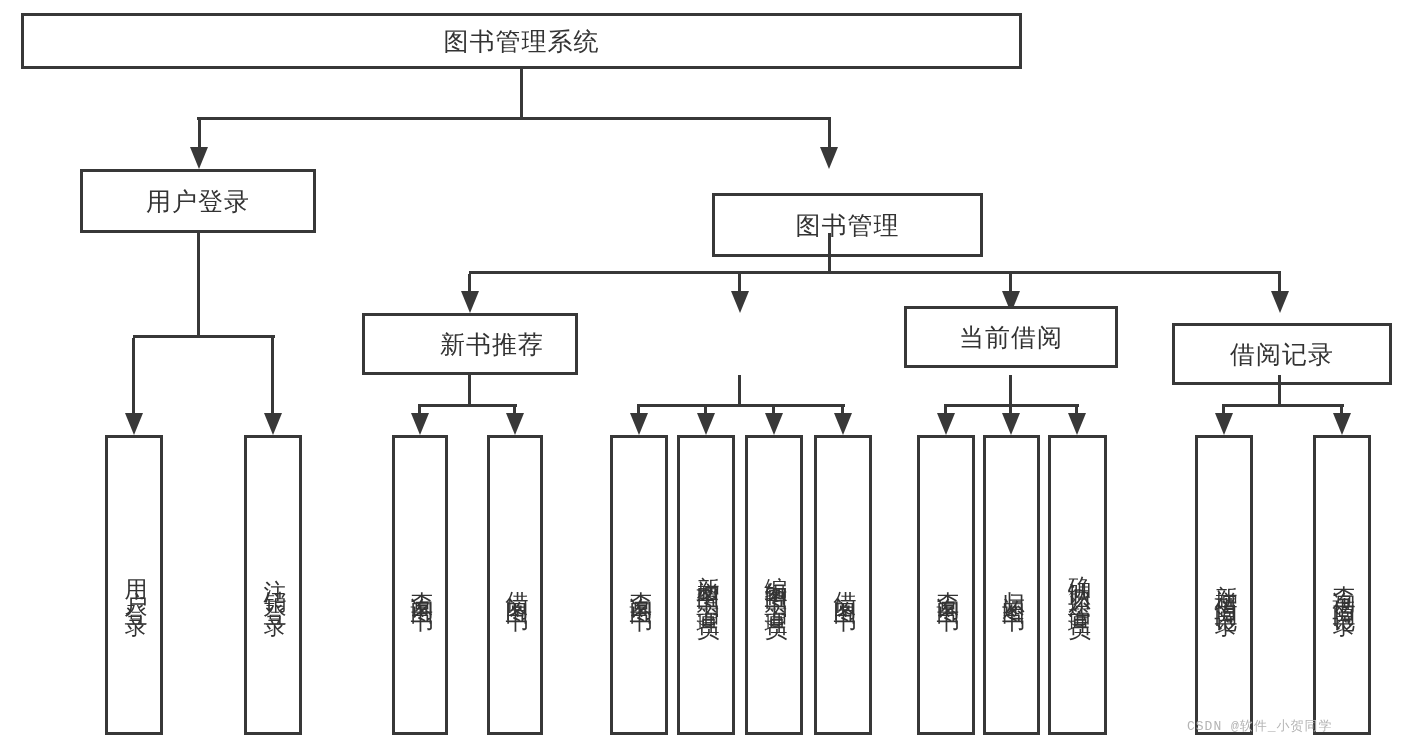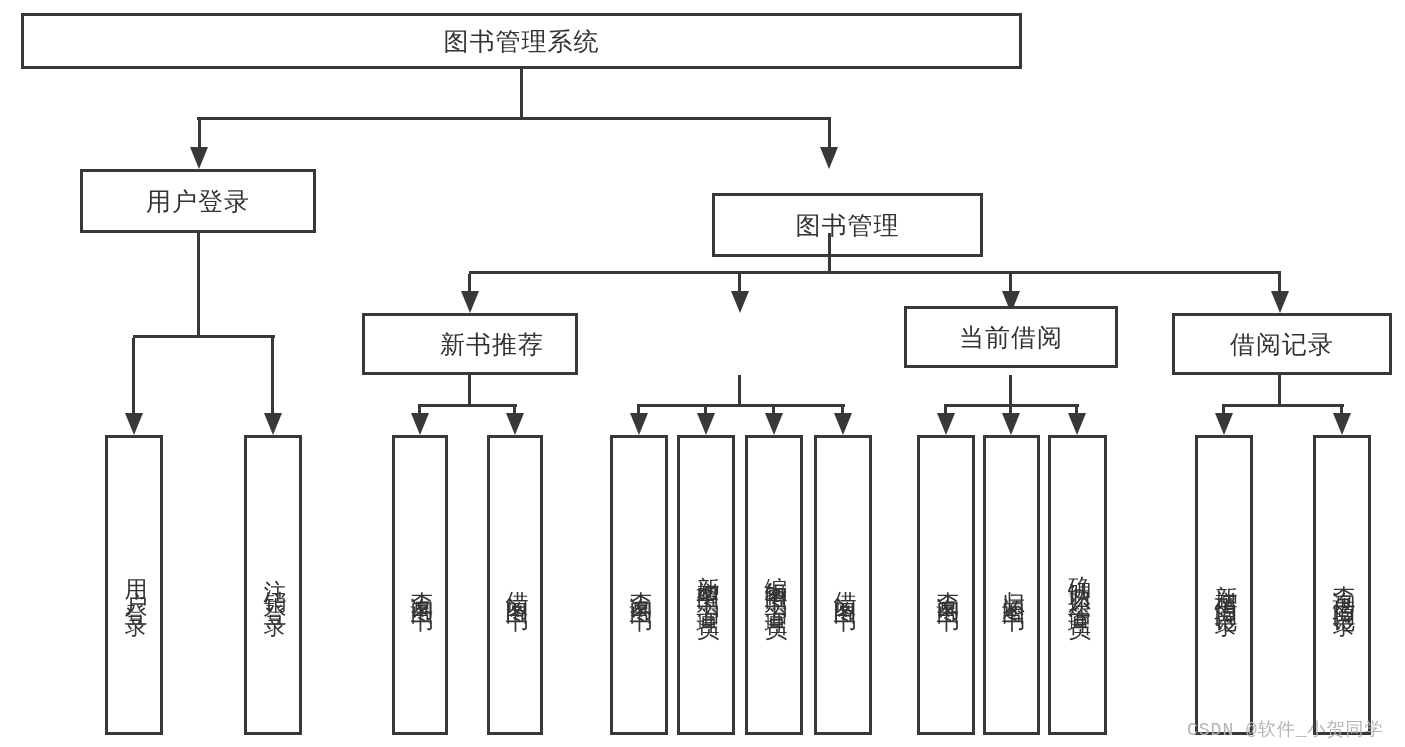--- a/index.html
+++ b/index.html
@@ -8,21 +8,21 @@
   .box{position:absolute;box-sizing:border-box;border:3px solid #383838;background:#ffffff;
        display:flex;align-items:center;justify-content:center;}
   .hlabel{font-size:25px;color:#333333;letter-spacing:1px;white-space:nowrap;}
   .vlabel{writing-mode:vertical-rl;text-orientation:mixed;font-size:23px;letter-spacing:6px;
           color:#333333;line-height:1;white-space:nowrap;}
   .vlabel.wide{letter-spacing:12px;}
   .vl{position:absolute;width:3px;background:#383838;}
   .hl{position:absolute;height:3px;background:#383838;}
   .ah{position:absolute;width:0;height:0;border-left:9px solid transparent;
       border-right:9px solid transparent;border-top:22px solid #383838;}
-  .watermark{position:absolute;left:1187px;top:717px;font-size:18px;color:#b4b4b4;
+  .watermark{position:absolute;left:1187px;top:717px;font-size:13px;color:#b4b4b4;
              letter-spacing:1px;z-index:5;white-space:nowrap;}
 </style>
 </head>
 <body>
 
 <div class="canvas">
 
   <div class="box" style="left:21px;top:13px;width:1001px;height:56px;">
     <span class="hlabel">图书管理系统</span>
   </div>
@@ -58,21 +58,21 @@
   <div class="ah" style="left:1002px;top:291px;"></div>
   <div class="vl" style="left:1278px;top:274px;height:19px;"></div>
   <div class="ah" style="left:1271px;top:291px;"></div>
 
   <div class="box" style="left:362px;top:313px;width:216px;height:62px;padding-left:44px;">
     <span class="hlabel">新书推荐</span>
   </div>
   <div class="box" style="left:904px;top:306px;width:214px;height:62px;">
     <span class="hlabel">当前借阅</span>
   </div>
-  <div class="box" style="left:1172px;top:313px;width:220px;height:62px;">
+  <div class="box" style="left:1172px;top:323px;width:220px;height:62px;">
     <span class="hlabel">借阅记录</span>
   </div>
 
   <div class="vl" style="left:468px;top:375px;height:32px;"></div>
   <div class="vl" style="left:738px;top:375px;height:32px;"></div>
   <div class="vl" style="left:1009px;top:375px;height:32px;"></div>
   <div class="vl" style="left:1278px;top:375px;height:32px;"></div>
 
   <div class="hl" style="left:418px;top:404px;width:99px;"></div>
   <div class="hl" style="left:637px;top:404px;width:208px;"></div>

